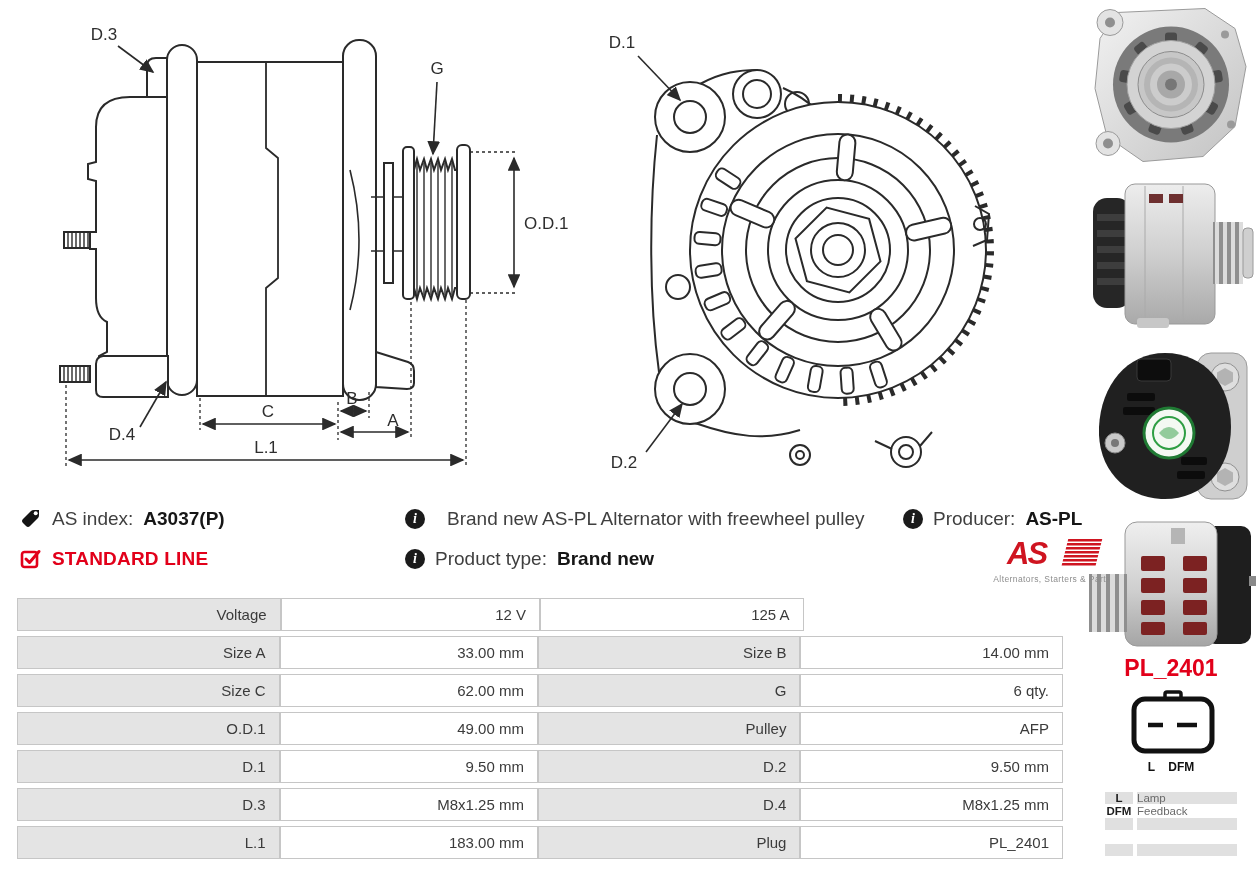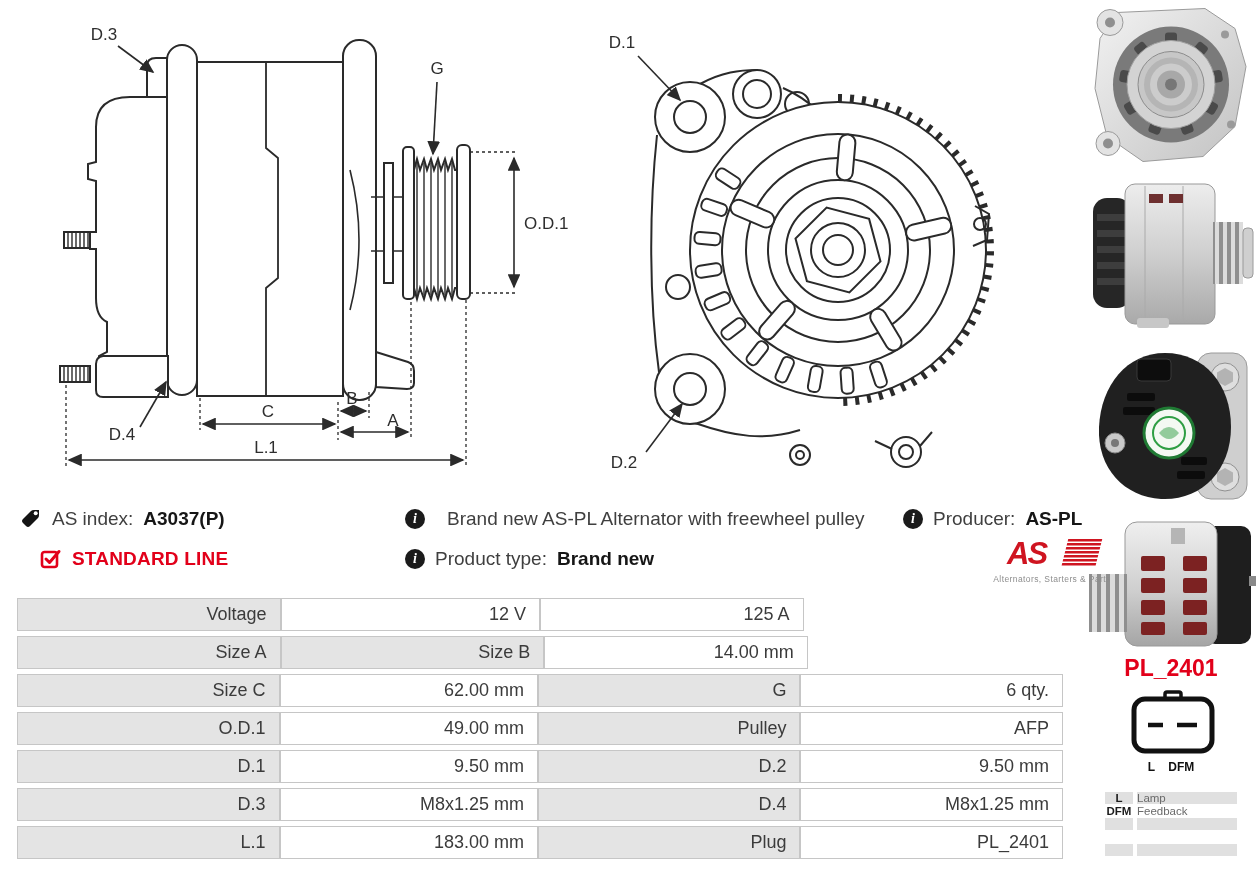--- a/index.html
+++ b/index.html
@@ -27,21 +27,21 @@
   .icon-svg{flex:0 0 auto;display:inline-block;}
 
   
   .as-logo{position:absolute;left:993px;top:536px;width:118px;text-align:center;}
   .as-logo .tagline{font-size:8.5px;color:#8d8d8d;letter-spacing:.4px;margin-top:-2px;}
 
   
   .spec-table{position:absolute;left:17px;top:598px;width:1046px;}
   .spec-row{display:flex;margin-bottom:5px;}
   .cell{box-sizing:border-box;height:33px;line-height:31px;border:1px solid #c6c6c6;
-        text-align:right;padding-right:13px;font-size:18px;color:#3b3b3b;overflow:hidden;}
+        text-align:right;padding-right:13px;font-size:15px;color:#3b3b3b;overflow:hidden;}
   .cell.lab{background:#e4e4e4;width:25.2%;}
   .cell.val{background:#ffffff;width:24.8%;}
 
   
   .plug-name{position:absolute;left:1085px;top:655px;width:172px;text-align:center;
              font-size:23px;font-weight:bold;color:#e2001a;}
   .connector{position:absolute;left:1128px;top:688px;width:90px;height:70px;}
   .pins{position:absolute;left:1085px;top:760px;width:172px;text-align:center;
         font-size:12px;font-weight:bold;color:#101010;}
   .pins span{margin:0 5px;}
@@ -352,21 +352,21 @@
 
   <div class="info-item" style="left:20px;top:508px;">
     <svg class="icon-svg" width="22" height="22" viewBox="0 0 22 22">
       <path d="M3,11 L11,3 Q12,2 14,2 L19,2 L19,7 Q19,9 18,10 L10,18 Q8,20 6,18 L3,15 Q1,13 3,11 Z" fill="#141414"></path>
       <circle cx="15.7" cy="5.3" r="2" fill="#fff"></circle>
     </svg>
     <span>AS index:</span>
     <strong>A3037(P)</strong>
   </div>
 
-  <div class="info-item red-line" style="left:20px;top:548px;margin-left:20px;">
+  <div class="info-item red-line" style="left:20px;top:548px;">
     <svg class="icon-svg" width="22" height="22" viewBox="0 0 22 22">
       <rect x="2" y="4" width="15" height="15" rx="2.5" fill="none" stroke="#e2001a" stroke-width="2.6"></rect>
       <path d="M6,11 L9.5,14.5 L19,3.5" fill="none" stroke="#e2001a" stroke-width="3" stroke-linecap="round" stroke-linejoin="round"></path>
     </svg>
     <span>STANDARD LINE</span>
   </div>
 
   <div class="info-item" style="left:405px;top:508px;gap:22px;">
     <span class="info-icon"></span>
     <span>Brand new AS-PL Alternator with freewheel pulley</span>
@@ -401,20 +401,21 @@
   </div>
 
   <div class="spec-table">
     <div class="spec-row">
       <div class="cell lab">Voltage</div>
       <div class="cell val">12 V</div>
       <div class="cell val" style="width:25.2%">125 A</div>
     </div>
     <div class="spec-row">
       <div class="cell lab">Size A</div>
+      <div class="cell val">33.00 mm</div>
       <div class="cell lab">Size B</div>
       <div class="cell val" style="width:25.2%">14.00 mm</div>
     </div>
     <div class="spec-row">
       <div class="cell lab">Size C</div>
       <div class="cell val">62.00 mm</div>
       <div class="cell lab">G</div>
       <div class="cell val" style="width:25.2%">6 qty.</div>
     </div>
     <div class="spec-row">

